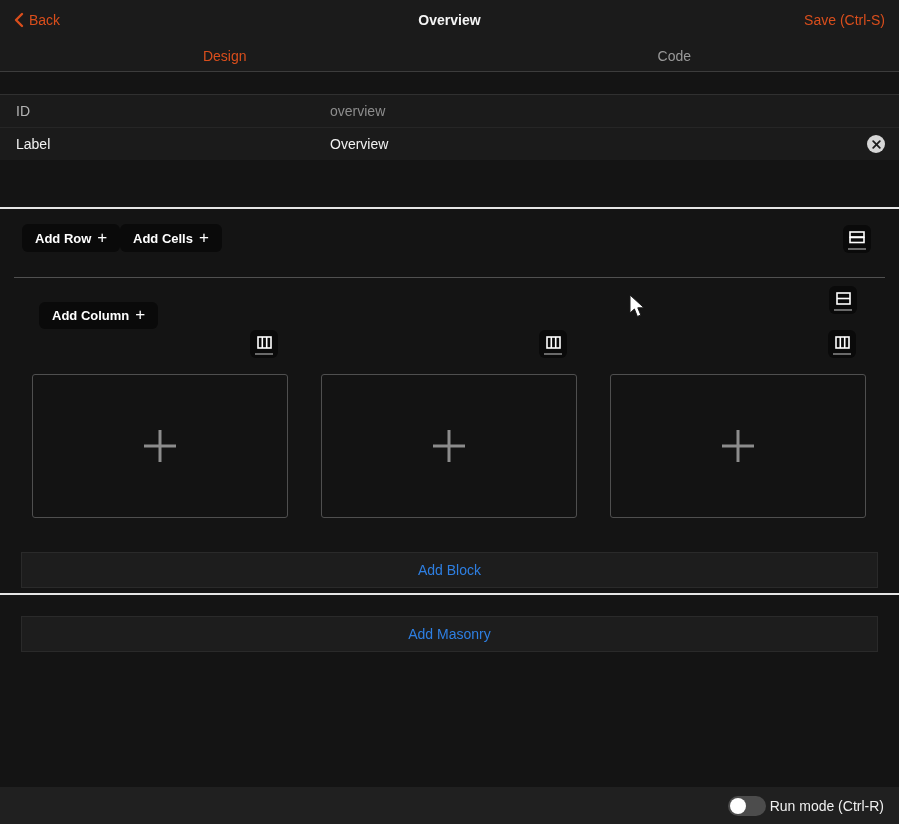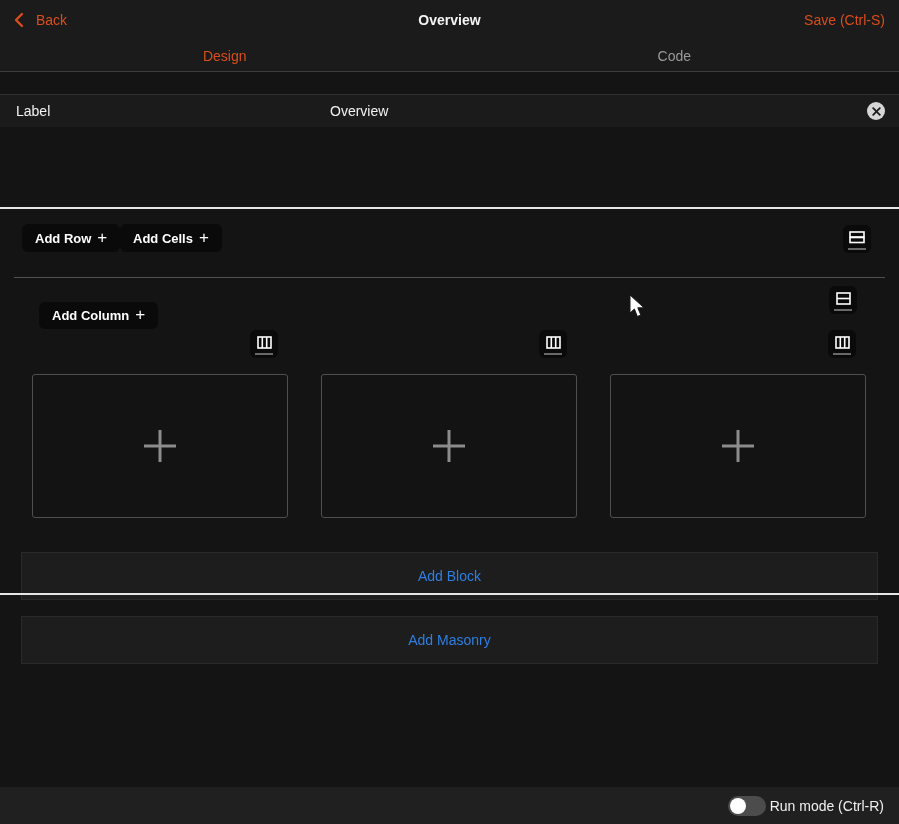--- a/index.html
+++ b/index.html
@@ -14,21 +14,21 @@
   .abs { position:absolute; }
 
   
   .topbar {
     left:0; top:0; width:899px; height:40px;
     background:#1b1b1b;
     display:flex; align-items:center;
   }
   .back-btn {
     position:absolute; left:14px; top:0; height:40px;
-    display:flex; align-items:center; gap:12px;
+    display:flex; align-items:center; gap:5px;
     color:var(--accent); font-size:14px; cursor:pointer;
   }
   .title {
     width:100%; text-align:center;
     font-size:14px; font-weight:bold; color:#f5f5f5;
   }
   .save-btn {
     position:absolute; right:14px; top:0; height:40px;
     display:flex; align-items:center;
     color:var(--accent); font-size:14px; cursor:pointer;
@@ -107,21 +107,21 @@
   .cell {
     position:absolute; top:374px; width:256px; height:144px;
     background:#131313;
     border:1px solid #4f4f4f; border-radius:3px;
     display:flex; align-items:center; justify-content:center;
     cursor:pointer;
   }
 
   
   .link-bar {
-    position:absolute; left:21px; width:857px; height:48px;
+    position:absolute; left:21px; width:857px; height:36px;
     background:#1d1d1d; border:1px solid #2a2a2a;
     display:flex; align-items:center; justify-content:center;
     font-size:14px; color:var(--link); cursor:pointer;
   }
 
   
   .footer {
     left:0; top:787px; width:899px; height:37px;
     background:#202020;
     display:flex; align-items:center; justify-content:flex-end;
@@ -152,20 +152,24 @@
   <div class="title">Overview</div>
   <div class="save-btn">Save (Ctrl-S)</div>
 </header>
 
 <nav class="abs tabbar">
   <div class="tab active">Design</div>
   <div class="tab">Code</div>
 </nav>
 
 <section class="abs form">
+  <div class="frow">
+    <span class="flabel t-dim">ID</span>
+    <span class="fvalue t-dim2">overview</span>
+  </div>
   <div class="frow">
     <span class="flabel t-bright">Label</span>
     <span class="fvalue t-bright">Overview</span>
     <span class="clear-btn">
       <svg width="9" height="9" viewBox="0 0 9 9">
         <line x1="1.2" y1="1.2" x2="7.8" y2="7.8" stroke="#1c1c1c" stroke-width="1.8" stroke-linecap="round"></line>
         <line x1="7.8" y1="1.2" x2="1.2" y2="7.8" stroke="#1c1c1c" stroke-width="1.8" stroke-linecap="round"></line>
       </svg>
     </span>
   </div>

